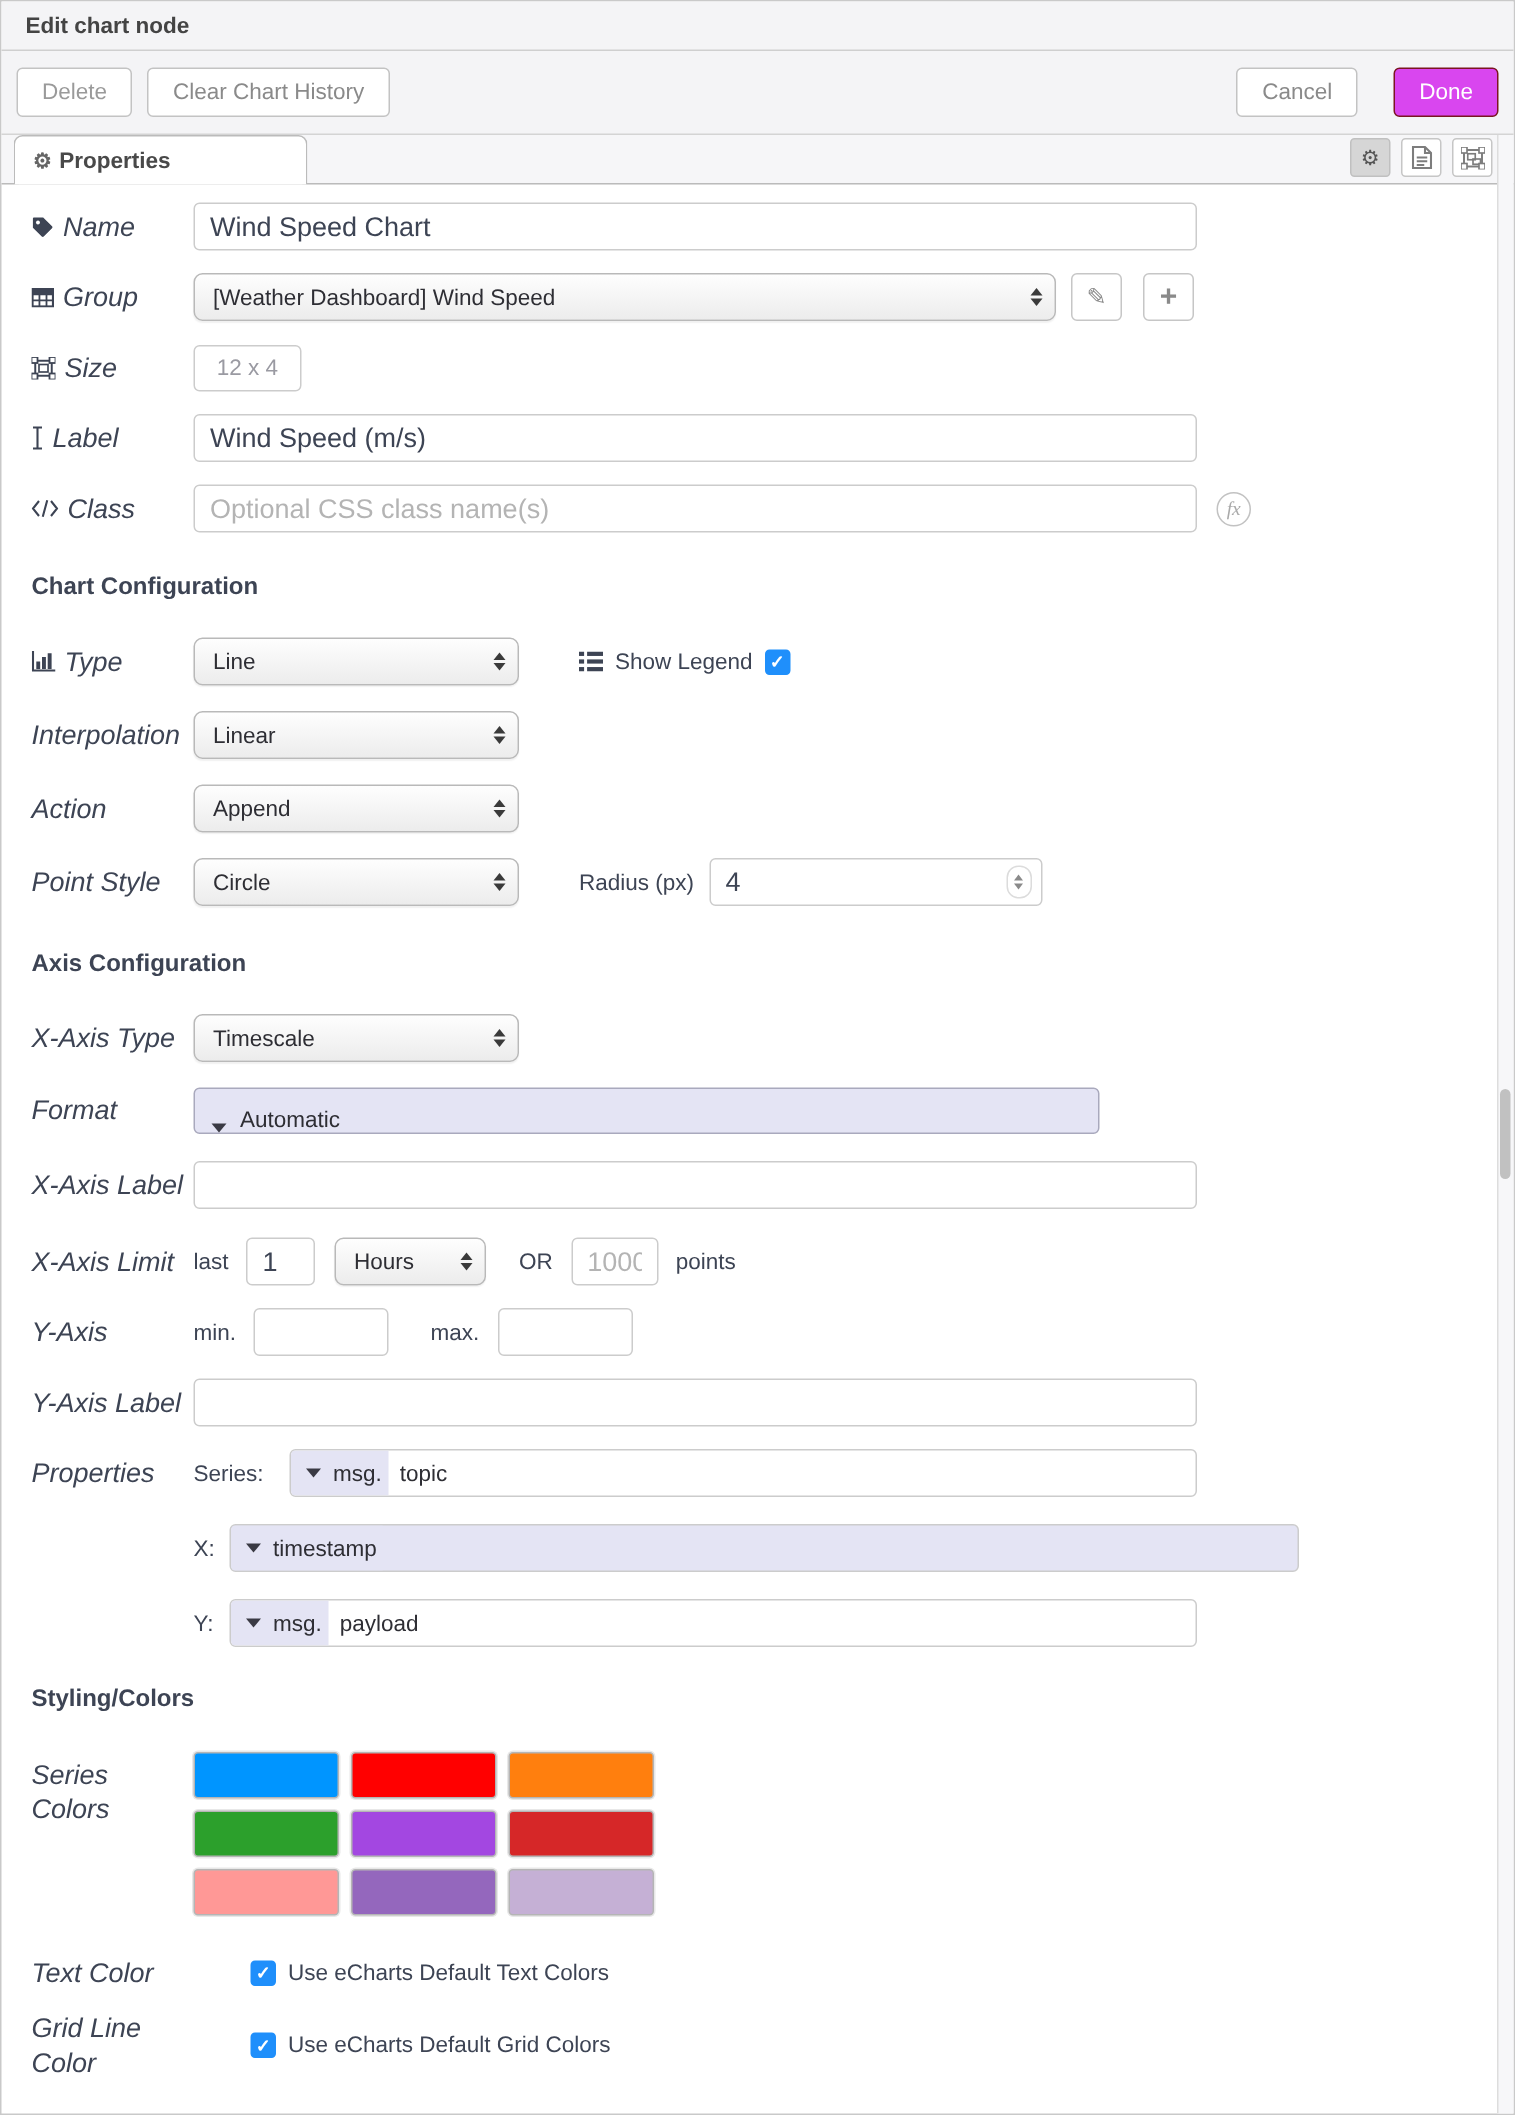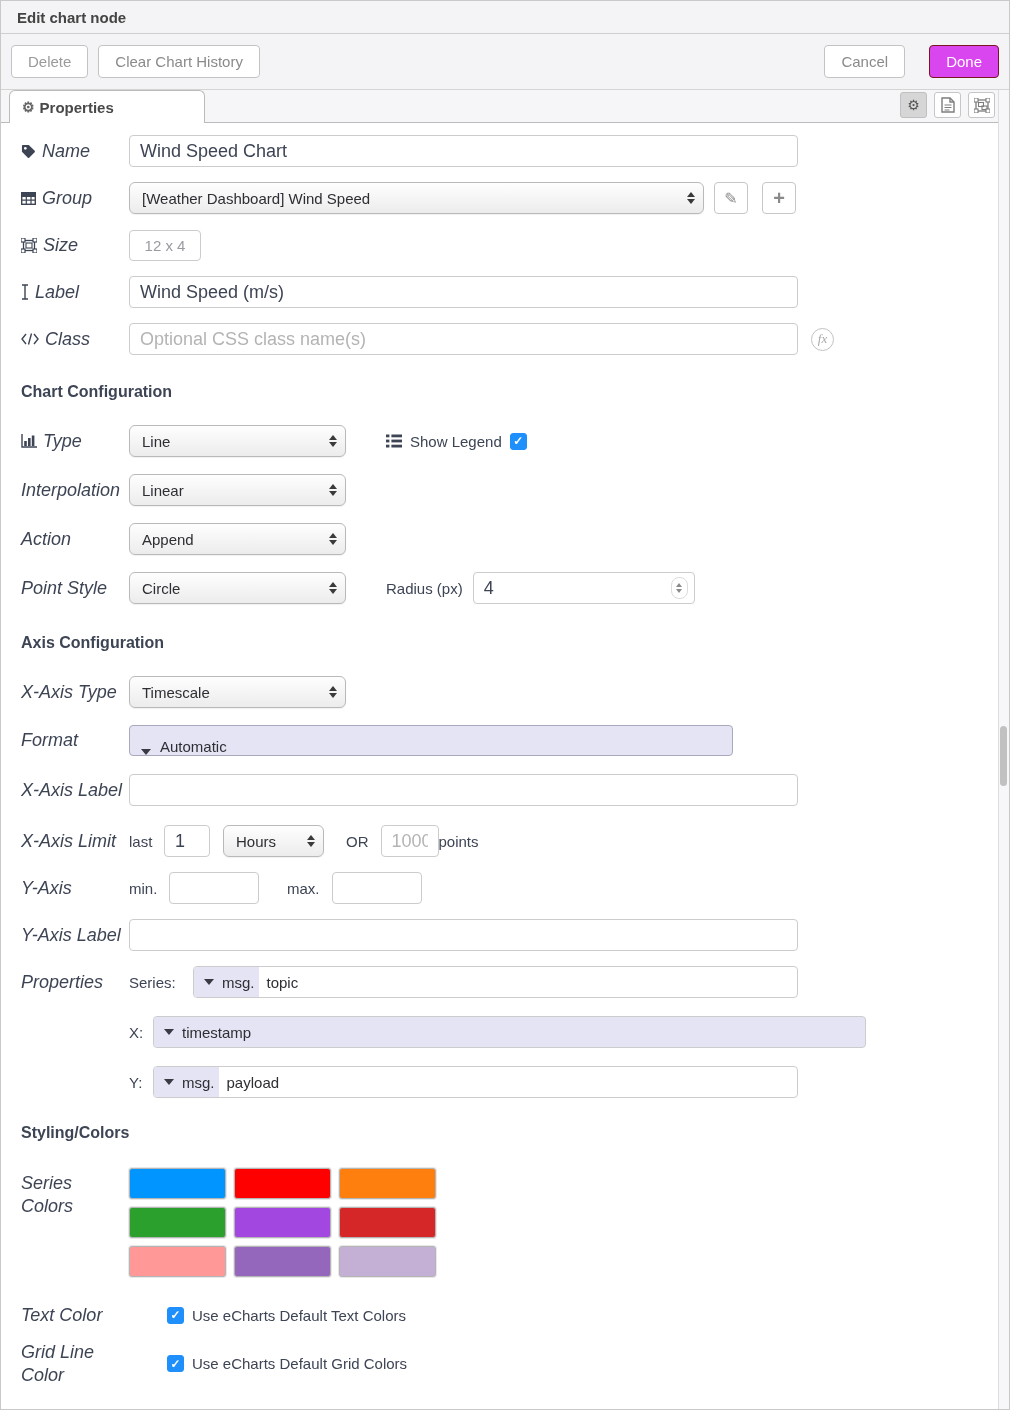--- a/index.html
+++ b/index.html
@@ -346,21 +346,21 @@
       <input class="text" type="text" style="width: 46px;" value="1">
       <div class="mac-select" style="width:101px; margin-left:13px">
         <span class="sel-text">Hours</span>
         <span class="sel-arrows">
             <i class="tri-up"></i>
             <i class="tri-down"></i>
           </span>
       </div>
       <span class="inline-label" style="margin-left:22px">OR</span>
       <input class="text" type="text" style="width: 58px; margin-left: 12px; text-align: center;" placeholder="1000">
-      <span class="inline-label" style="">points</span>
+      <span class="inline-label" style="margin-left:12px">points</span>
     </div>
 
     <div class="row">
       <div class="row-label">
         <span>Y-Axis</span>
       </div>
       <span class="inline-label" style="width:40px">min.</span>
       <input class="text" type="text" style="width: 90px;">
       <span class="inline-label" style="margin-left:28px; width:45px">max.</span>
       <input class="text" type="text" style="width: 90px;">

